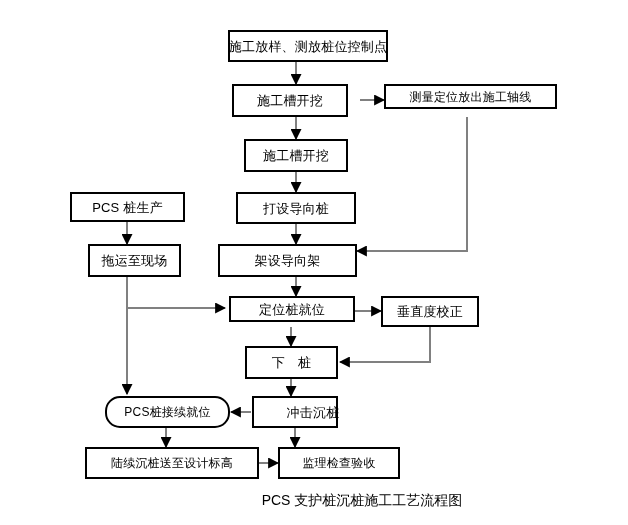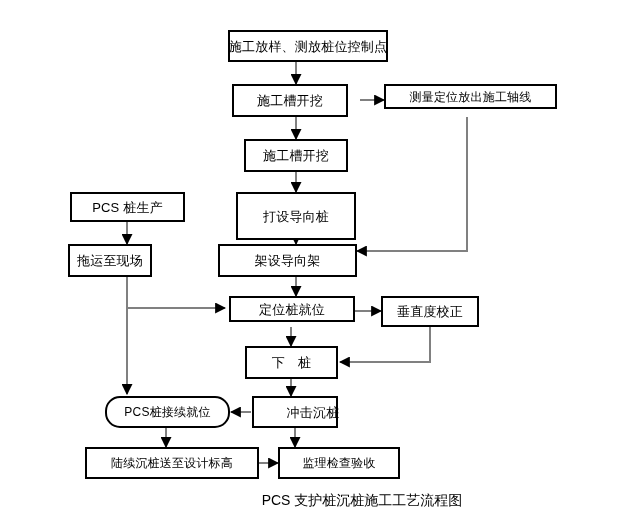--- a/index.html
+++ b/index.html
@@ -109,27 +109,27 @@
   </svg>
 
   <div class="node" style="left:212px; top:30px; width:160px; height:32px;margin-left:16px;">施工放样、测放桩位控制点</div>
 
   <div class="node" style="left:232px; top:84px; width:116px; height:33px;">施工槽开挖</div>
 
   <div class="node small" style="left:384px; top:84px; width:173px; height:25px;">测量定位放出施工轴线</div>
 
   <div class="node" style="left:244px; top:139px; width:104px; height:33px;">施工槽开挖</div>
 
-  <div class="node" style="left:236px; top:192px; width:120px; height:48px;">打设导向桩</div>
+  <div class="node" style="left:236px; top:192px; width:120px; height:32px;">打设导向桩</div>
 
   <div class="node" style="left:70px; top:192px; width:115px; height:30px;">PCS 桩生产</div>
 
   <div class="node" style="left:218px; top:244px; width:139px; height:33px;">架设导向架</div>
 
-  <div class="node" style="left:68px; top:244px; width:84px; height:33px;">拖运至现场</div>
+  <div class="node" style="left:88px; top:244px; width:93px; height:33px;">拖运至现场</div>
 
   <div class="node" style="left:229px; top:296px; width:126px; height:26px;">定位桩就位</div>
 
   <div class="node" style="left:381px; top:296px; width:98px; height:31px;">垂直度校正</div>
 
   <div class="node" style="left:245px; top:346px; width:93px; height:33px;">下　桩</div>
 
   <div class="node small" style="left:105px; top:396px; width:125px; height:32px;border-radius:15px;">PCS桩接续就位</div>
 
   <div class="node" style="left:252px; top:396px; width:86px; height:32px;padding-left:36px;">冲击沉桩</div>

